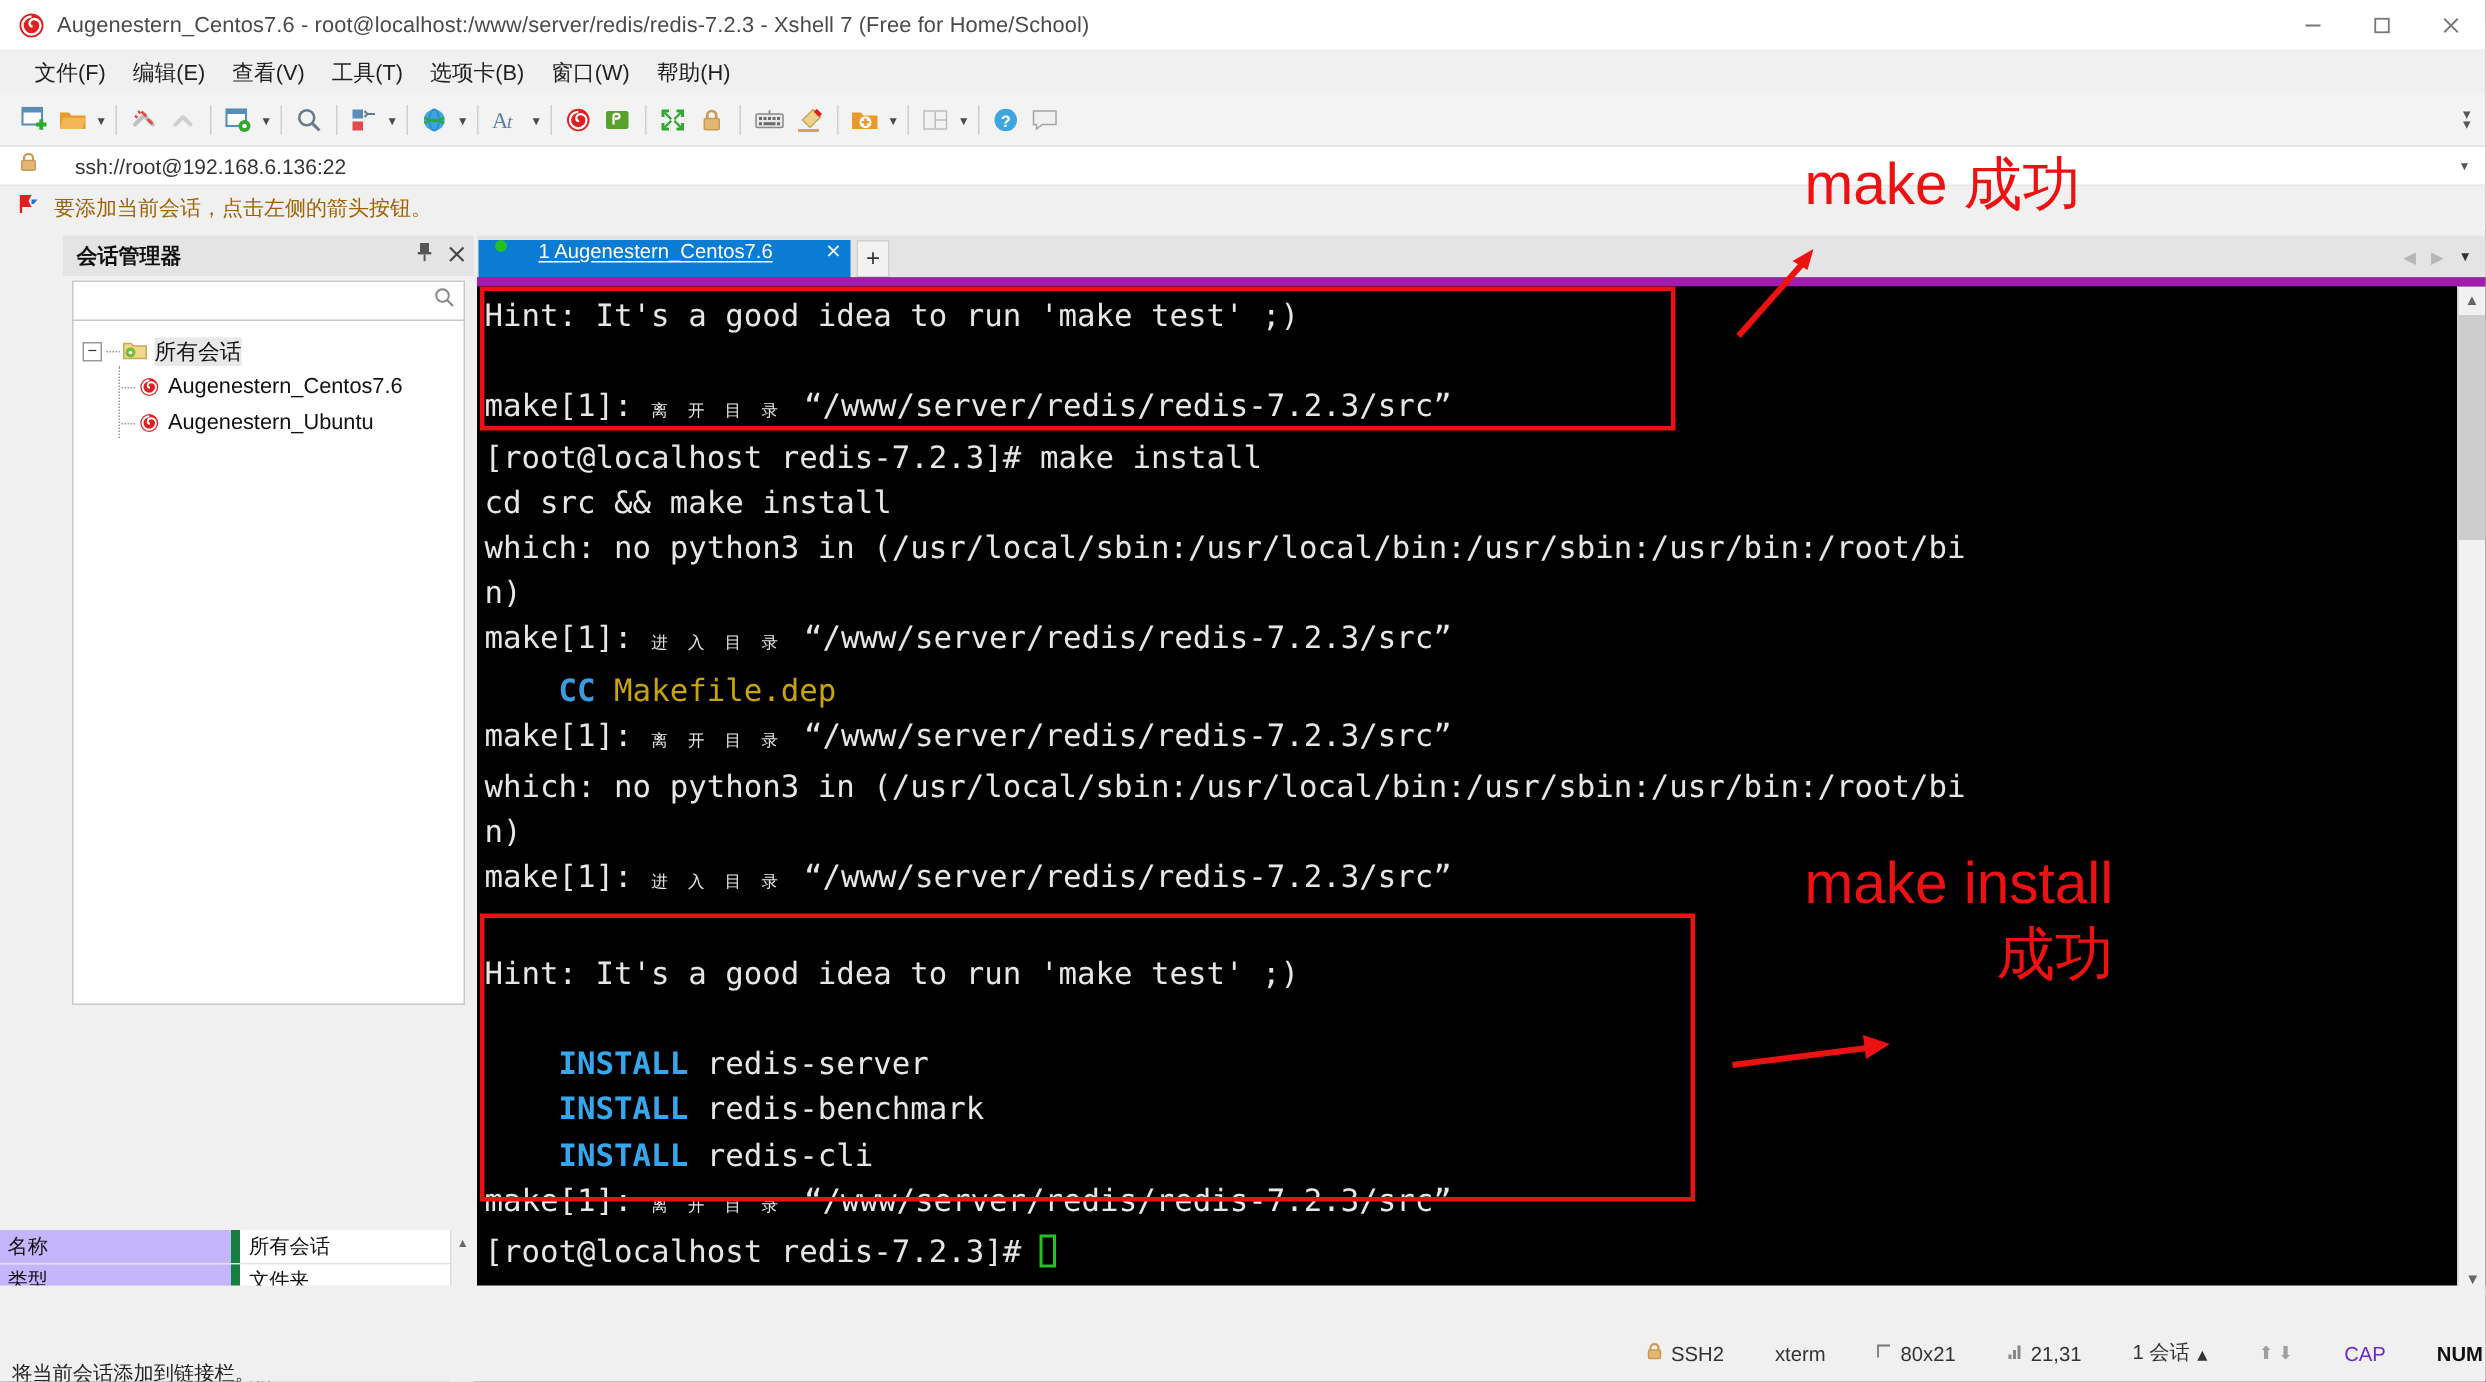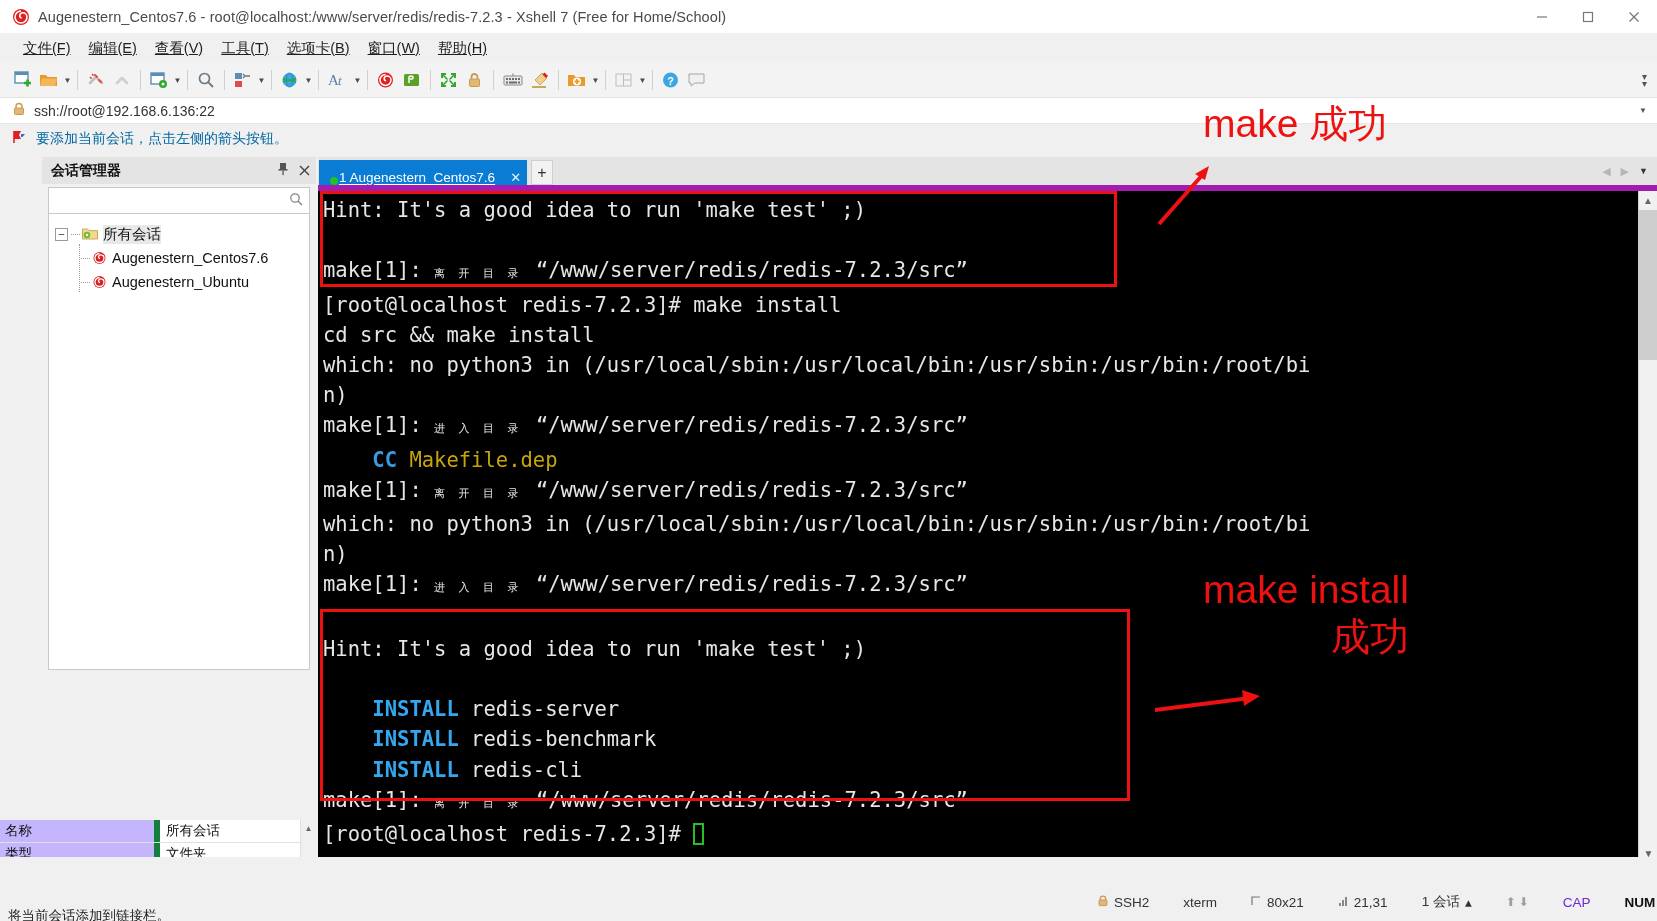--- a/index.html
+++ b/index.html
@@ -31,21 +31,21 @@
     justify-content: center; color: #6d6d6d;
   }
   .win-btn svg { display: block; }
 
   
   .menubar {
     position: absolute; left: 0; top: 33px; width: 1657px; height: 30px;
     background: #f0f0f0; display: flex; align-items: center; padding-left: 14px;
   }
   .menu-item {
-    font-size: 14.5px; color: #1f1f1f; padding: 3px 9px; white-space: nowrap; text-decoration: underline;
+    font-size: 14.5px; color: #1f1f1f; padding: 3px 9px; white-space: nowrap;
   }
 
   
   .toolbar {
     position: absolute; left: 0; top: 63px; width: 1657px; height: 35px;
     background: #f3f3f3; display: flex; align-items: center; padding-left: 10px;
     border-bottom: 1px solid #e2e2e2;
   }
   .tb { display: flex; align-items: center; height: 26px; padding: 0 3px; }
   .tb svg { display: block; }
@@ -53,30 +53,31 @@
            color: #4a4a4a; font-size: 8px; margin-left: 1px;}
   .tb-sep { width: 1px; height: 20px; background: #d0d0d0; margin: 0 5px; }
   .tb-overflow { margin-left: auto; margin-right: 10px; color: #555; font-size: 10px;
                  display:flex; flex-direction: column; line-height: 7px;}
 
   
   .addrbar {
     position: absolute; left: 0; top: 98px; width: 1657px; height: 26px;
     background: #ffffff; display: flex; align-items: center; padding-left: 12px;
     border-bottom: 1px solid #e6e6e6;
+    gap: 16px;
   }
   .addr-text { font-size: 14px; color: #333; margin-left: 8px; }
   .addr-caret { margin-left: auto; margin-right: 10px; font-size: 8px; color: #555; }
 
   
   .infobar {
     position: absolute; left: 0; top: 124px; width: 1657px; height: 29px;
     background: #f0f0f0; display: flex; align-items: center; padding-left: 12px;
   }
-  .info-text { font-size: 14px; color: #0369a1; margin-left: 8px; }
+  .info-text { font-size: 14px; color: #a16207; margin-left: 8px; }
 
   
   .leftpanel {
     position: absolute; left: 0; top: 157px; width: 316px; height: 700px;
     background: #f0f0f0;
     padding-left: 42px;
   }
   .lp-header {
     height: 27px; display: flex; align-items: center; padding: 0 6px 0 9px;
     background: #e4e4e4;
@@ -112,22 +113,22 @@
                  background: #f0f0f0; border-left: 1px solid #ddd; }
   .ps-arrow { height: 16px; display:flex; align-items:center; justify-content:center;
               font-size: 8px; color: #666; }
 
   
   .tabstrip {
     position: absolute; left: 318px; top: 157px; width: 1339px; height: 28px;
     background: #e4e4e4; display: flex; align-items: flex-end;
   }
   .tab {
-    height: 25px; background: #0a7cd4; color: #fff; display: flex; align-items: flex-end;
-    padding: 0 6px 0 11px; font-size: 13.5px; gap: 1px; margin-left: 1px;
+    height: 25px; background: #0a7cd4; color: #fff; display: flex; align-items: flex-start;
+    padding: 0 6px 0 11px; font-size: 13.5px; gap: 21px; margin-left: 1px;
   }
   .tab .dot { width: 8px; height: 8px; border-radius: 50%; background: #24c024; }
   .tab .tlabel { text-decoration: underline; text-underline-offset: 2px;}
   .tab .tclose { margin-left: 14px; color: #e8f2fb; font-size: 13px; }
   .tab-add {
     width: 22px; height: 25px; background: #f2f2f2; border: 1px solid #cfcfcf;
     display: flex; align-items: center; justify-content: center;
     font-size: 16px; color: #333; margin-left: 4px;
   }
   .tabstrip-right { margin-left: auto; display: flex; align-items: center;

